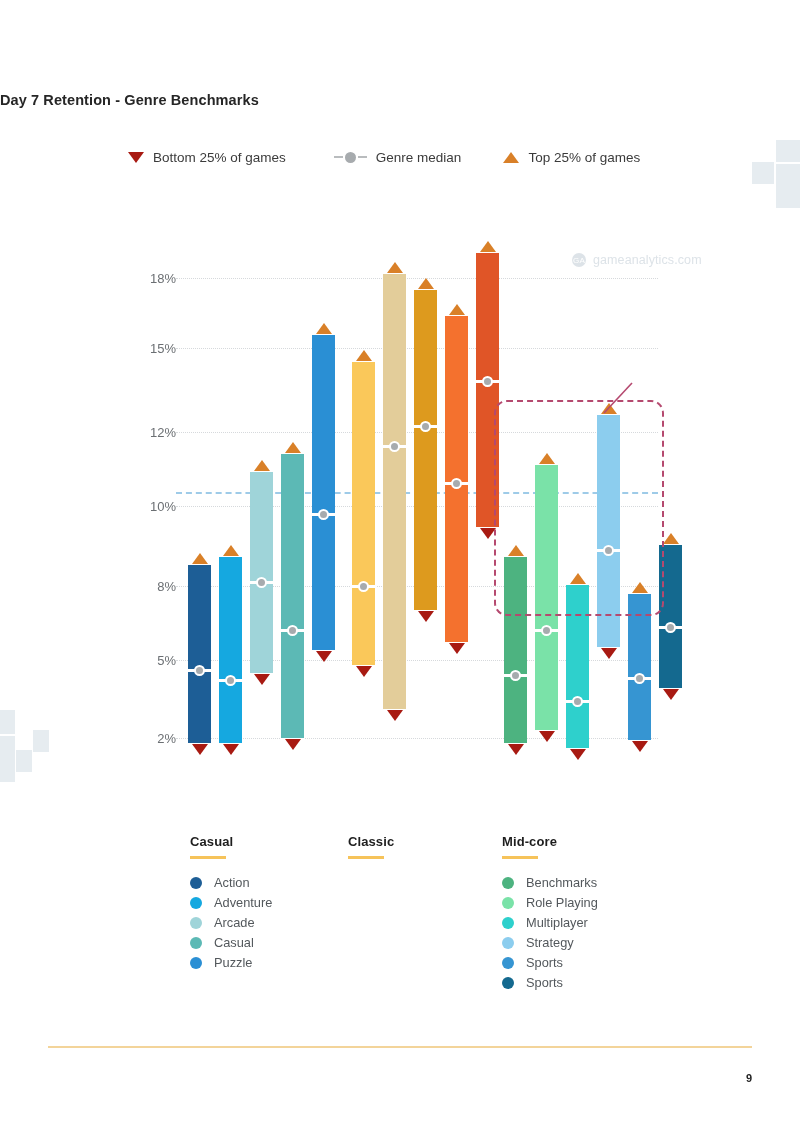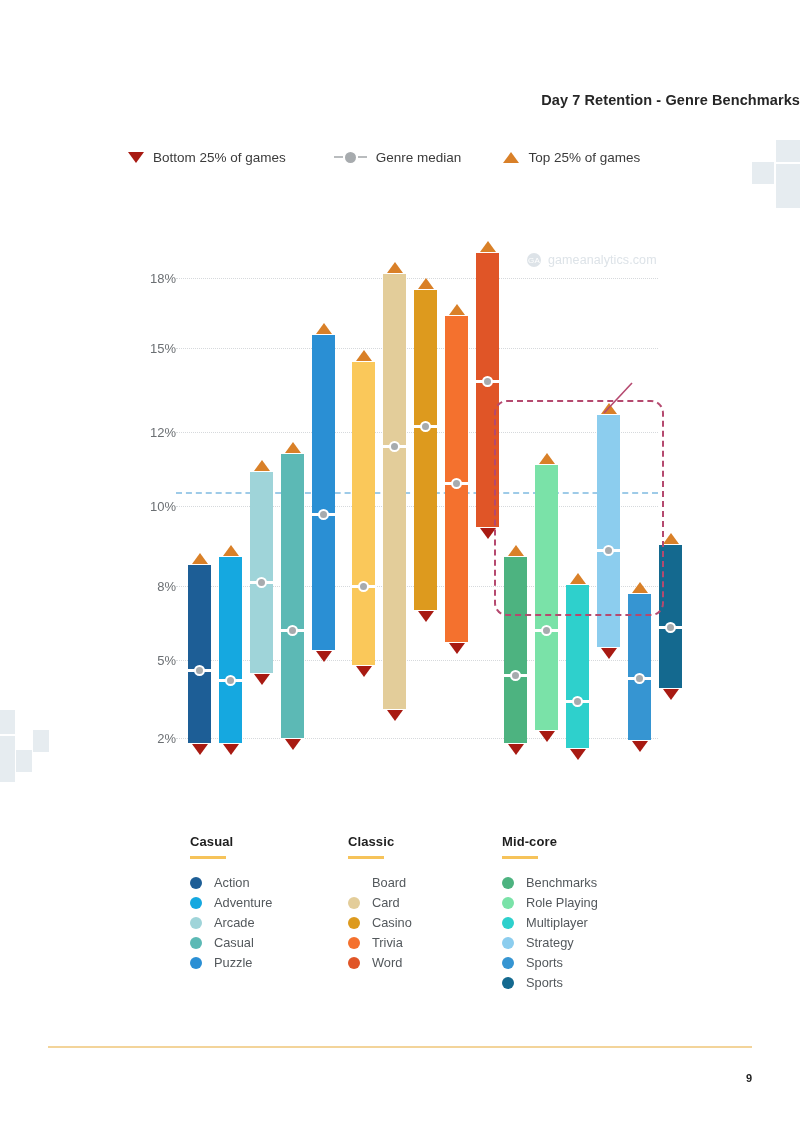--- a/index.html
+++ b/index.html
@@ -10,23 +10,23 @@
   }
   .page{position:absolute;inset:0;}
 
   
   .deco{position:absolute;}
   .deco i{position:absolute;display:block;background:#e6ecf0;}
 
   .wm{position:absolute;left:527px;top:253px;display:flex;align-items:center;gap:7px;
       color:#dde3e8;font-size:12.5px;letter-spacing:.1px;}
   .wm .ga{width:14px;height:14px;border-radius:50%;background:#dde3e8;color:#fff;
-      font-size:8px;font-weight:normal;display:flex;align-items:center;justify-content:center;}
-
-  .title{position:absolute;left:0;right:0;top:92px;text-align:right;
+      font-size:8px;font-weight:normal;display:flex;align-items:center;justify-content:center;margin-left:45px;}
+
+  .title{position:absolute;left:0;right:0;top:92px;text-align:left;
       font-size:14.5px;font-weight:bold;color:#262626;letter-spacing:.1px;}
 
   .legend-top{position:absolute;left:128px;top:145px;width:560px;height:24px;
       display:flex;align-items:center;font-size:13.5px;color:#3b3b3b;}
   .lg-item{display:flex;align-items:center;gap:9px;}
   .lg-gap1{width:48px;}
   .lg-gap2{width:42px;}
   .tri-down{width:0;height:0;border-left:8px solid transparent;border-right:8px solid transparent;
       border-top:11px solid #a81a12;}
   .tri-up{width:0;height:0;border-left:8px solid transparent;border-right:8px solid transparent;
@@ -286,42 +286,20 @@
           </li>
           <li>
             <span class="sw" style="background: rgb(42, 143, 212);"></span>
             <span>Puzzle</span>
           </li>
         </ul>
       </div>
       <div class="cat" style="left: 158px;">
         <h4>Classic</h4>
         <div class="rule"></div>
-        <ul>
-          <li>
-            <span class="sw"></span>
-            <span>Board</span>
-          </li>
-          <li>
-            <span class="sw" style="background: rgb(227, 205, 154);"></span>
-            <span>Card</span>
-          </li>
-          <li>
-            <span class="sw" style="background: rgb(221, 154, 30);"></span>
-            <span>Casino</span>
-          </li>
-          <li>
-            <span class="sw" style="background: rgb(244, 113, 46);"></span>
-            <span>Trivia</span>
-          </li>
-          <li>
-            <span class="sw" style="background: rgb(224, 85, 39);"></span>
-            <span>Word</span>
-          </li>
-        </ul>
       </div>
       <div class="cat" style="left: 312px;">
         <h4>Mid-core</h4>
         <div class="rule"></div>
         <ul>
           <li>
             <span class="sw" style="background: rgb(77, 179, 128);"></span>
             <span>Benchmarks</span>
           </li>
           <li>

